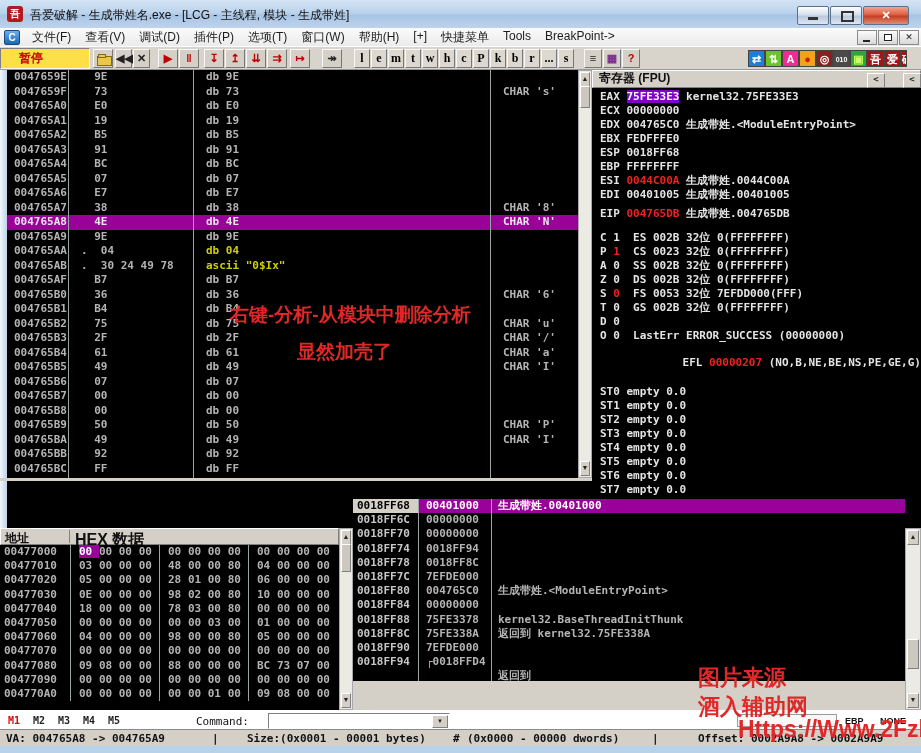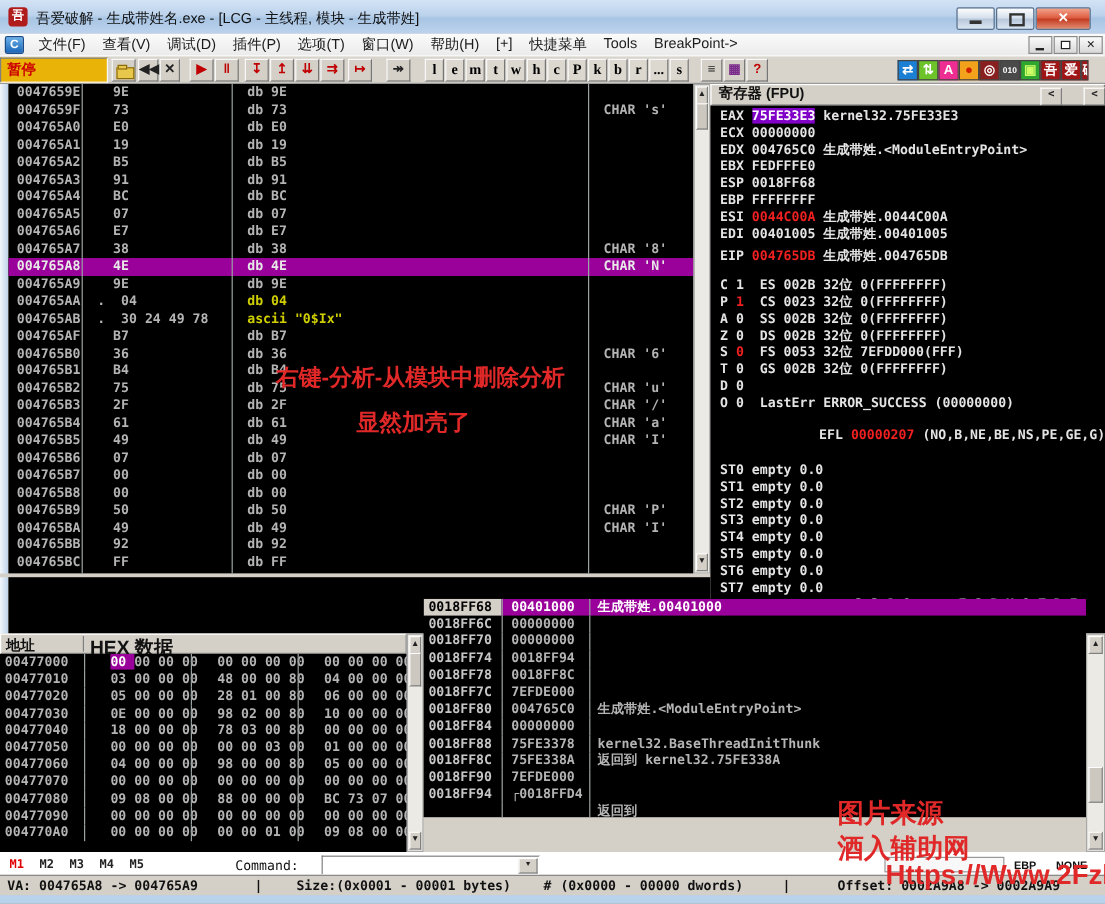--- a/index.html
+++ b/index.html
@@ -24,23 +24,23 @@
     color:#fff;font-size:10px;font-weight:bold;text-align:center;line-height:13px;margin:0 5px 0 4px;flex:none;}
   .mitem{padding:1px 7px;white-space:nowrap;}
   .mdictrl{position:absolute;right:2px;top:2px;display:flex;}
   .mdibtn{width:18px;height:13px;background:linear-gradient(#fbfbfb,#d8d8d8);border:1px solid #8a8a8a;margin-left:1px;position:relative;}
   .mdibtn .ico-min2{position:absolute;left:5px;bottom:2px;width:7px;height:2px;background:#222;}
   .mdibtn .ico-rest{position:absolute;left:5px;top:3px;width:6px;height:5px;border:1px solid #222;background:#fff;}
   .mdibtn .ico-x{display:block;font-size:9px;line-height:12px;text-align:center;color:#222;}
   
   .toolbar{position:absolute;left:0;top:46px;width:921px;height:24px;background:#d8d4cc;
     border-top:1px solid #fff;border-bottom:1px solid #989898;box-sizing:border-box;}
-  .status-box{position:absolute;left:0;top:1px;width:90px;height:21px;background:#eab308;
+  .status-box{position:absolute;left:0;top:1px;width:90px;height:21px;background:#fde047;
     border:1px solid;border-color:#808080 #f8f8f8 #f8f8f8 #808080;color:#cc0000;font-weight:bold;font-size:12px;
-    line-height:19px;padding-left:5px;box-sizing:border-box;}
+    line-height:19px;padding-left:18px;box-sizing:border-box;}
   .tbtn{position:absolute;top:2px;height:19px;background:#d4d0c8;border:1px solid;
     border-color:#f8f8f8 #777 #777 #f8f8f8;text-align:center;font-size:11px;font-weight:bold;line-height:16px;box-sizing:border-box;}
   .tbtn.letter{font-family:"Liberation Serif",serif;font-size:12px;background:#dcd8d0;}
   .folder-shape{position:absolute;left:3px;top:6px;width:13px;height:8px;background:#e8c84a;border:1px solid #8a6a10;}
   .folder-shape:before{content:"";position:absolute;left:0;top:-3px;width:6px;height:2px;background:#e8c84a;border:1px solid #8a6a10;}
   .ricon{position:absolute;top:3px;width:17px;height:17px;font-size:11px;font-weight:bold;text-align:center;
     line-height:17px;border:1px solid #444;box-sizing:border-box;overflow:hidden;}
   
   .left-strip{position:absolute;left:0;top:70px;width:7px;height:458px;background:linear-gradient(90deg,#f2f7fc,#bed3ea);}
   .pane{position:absolute;background:#000;color:#b4b4b4;font:bold 11px "DejaVu Sans Mono",monospace;}
@@ -73,21 +73,21 @@
   .m-eip{margin-top:5px;}.m-flags{margin-top:10px;}.m-efl{margin-top:13px;text-align:right;}.m-st{margin-top:15px;}
   
   .dumphdr{position:absolute;left:0;top:528px;width:339px;height:17px;background:#d4d0c8;border:1px solid;
     border-color:#fff #808080 #808080 #fff;box-sizing:border-box;font:bold 11px "DejaVu Sans Mono",monospace;color:#111;}
   .dumphdr .h1{position:absolute;left:4px;top:1px;font-family:"Liberation Sans",sans-serif;font-size:12px;}
   .dumphdr .h2{position:absolute;left:74px;top:1px;font-family:"Liberation Sans",sans-serif;font-size:16px;}
   .dumphdr .notch{position:absolute;left:68px;top:1px;width:1px;height:13px;background:#808080;}
   .dumprows{left:0;top:545px;width:339px;height:165px;overflow:hidden;}
   .dmrow{display:flex;height:14.2px;line-height:14.2px;white-space:pre;}
   .dm-addr{width:70px;padding-left:4px;flex:none;box-sizing:border-box;}
-  .grp{width:89px;flex:none;padding-left:21px;border-left:1px solid #9aa4a4;box-sizing:border-box;}
+  .grp{width:89px;flex:none;padding-left:8px;border-left:1px solid #9aa4a4;box-sizing:border-box;}
   .grp:last-child{width:auto;flex:1;}
   .dm-b.hlb{background:#9a009a;color:#fff;}
   
   .stack{left:353px;top:499px;width:552px;height:182px;overflow:hidden;}
   .strow{display:flex;height:14.2px;line-height:14.2px;white-space:pre;}
   .st-addr{width:65px;padding-left:4px;flex:none;box-sizing:border-box;color:#c6c6c6;}
   .st-val{width:73px;padding-left:7px;flex:none;border-left:1px solid #9aa4a4;box-sizing:border-box;}
   .st-cmt{flex:1;padding-left:6px;border-left:1px solid #9aa4a4;}
   .strow.hl .st-addr{background:#d4d0c8;color:#000;}
   .strow.hl .st-val,.strow.hl .st-cmt{background:#9a009a;color:#fff;}

